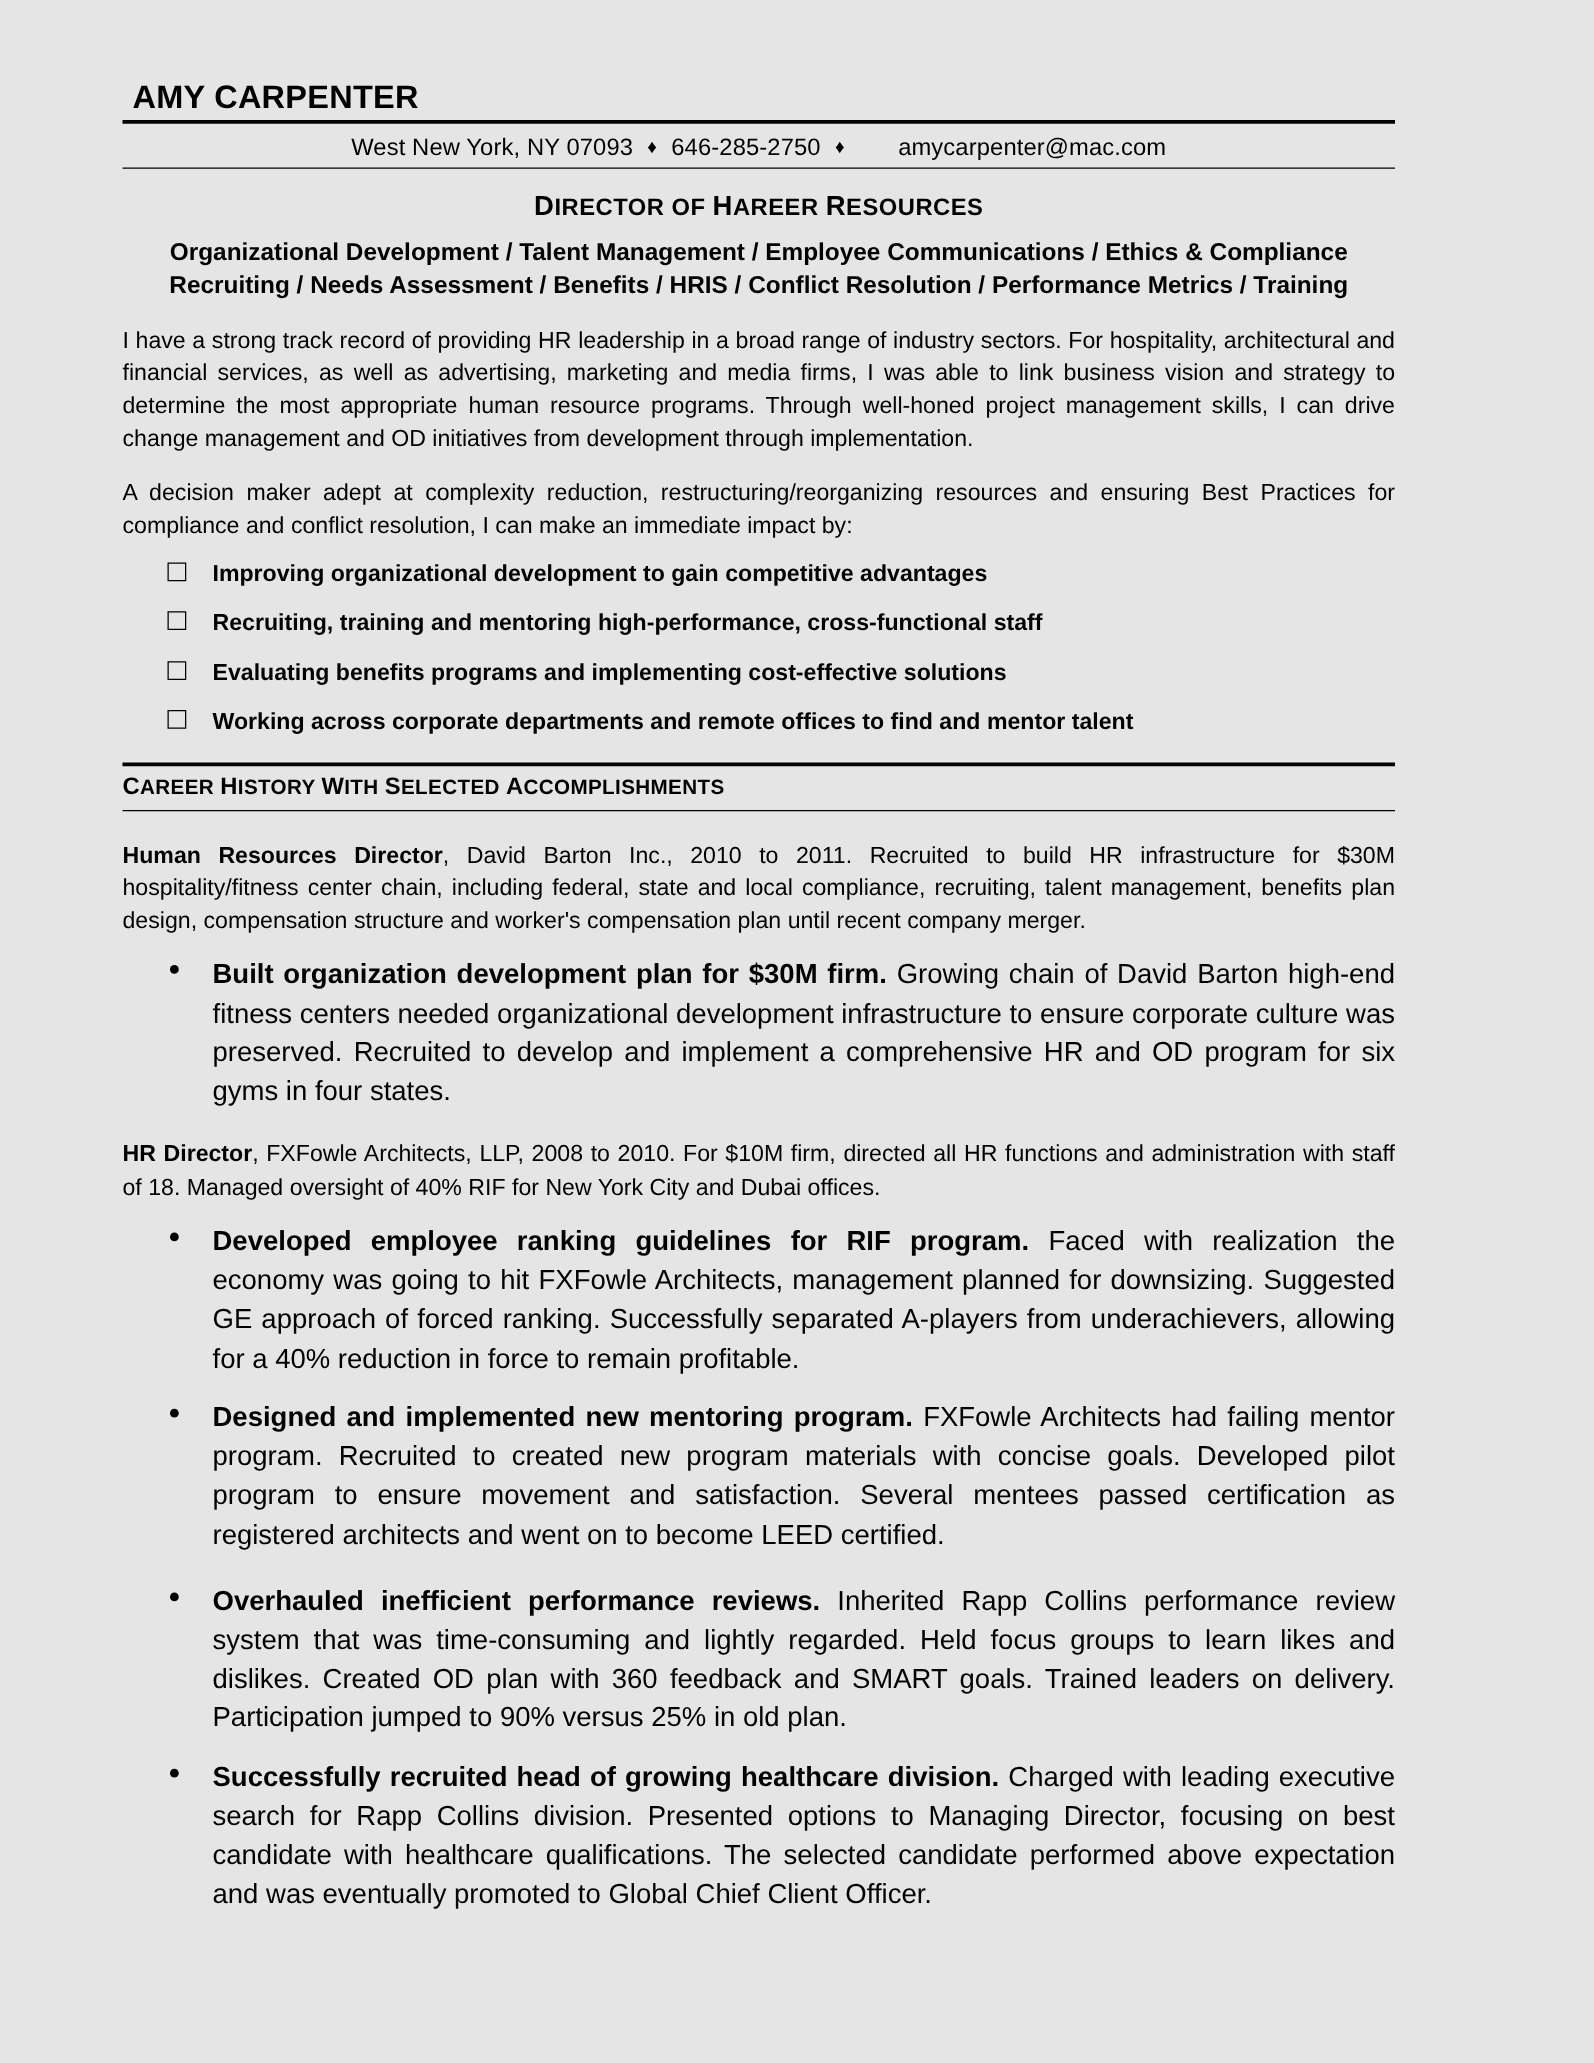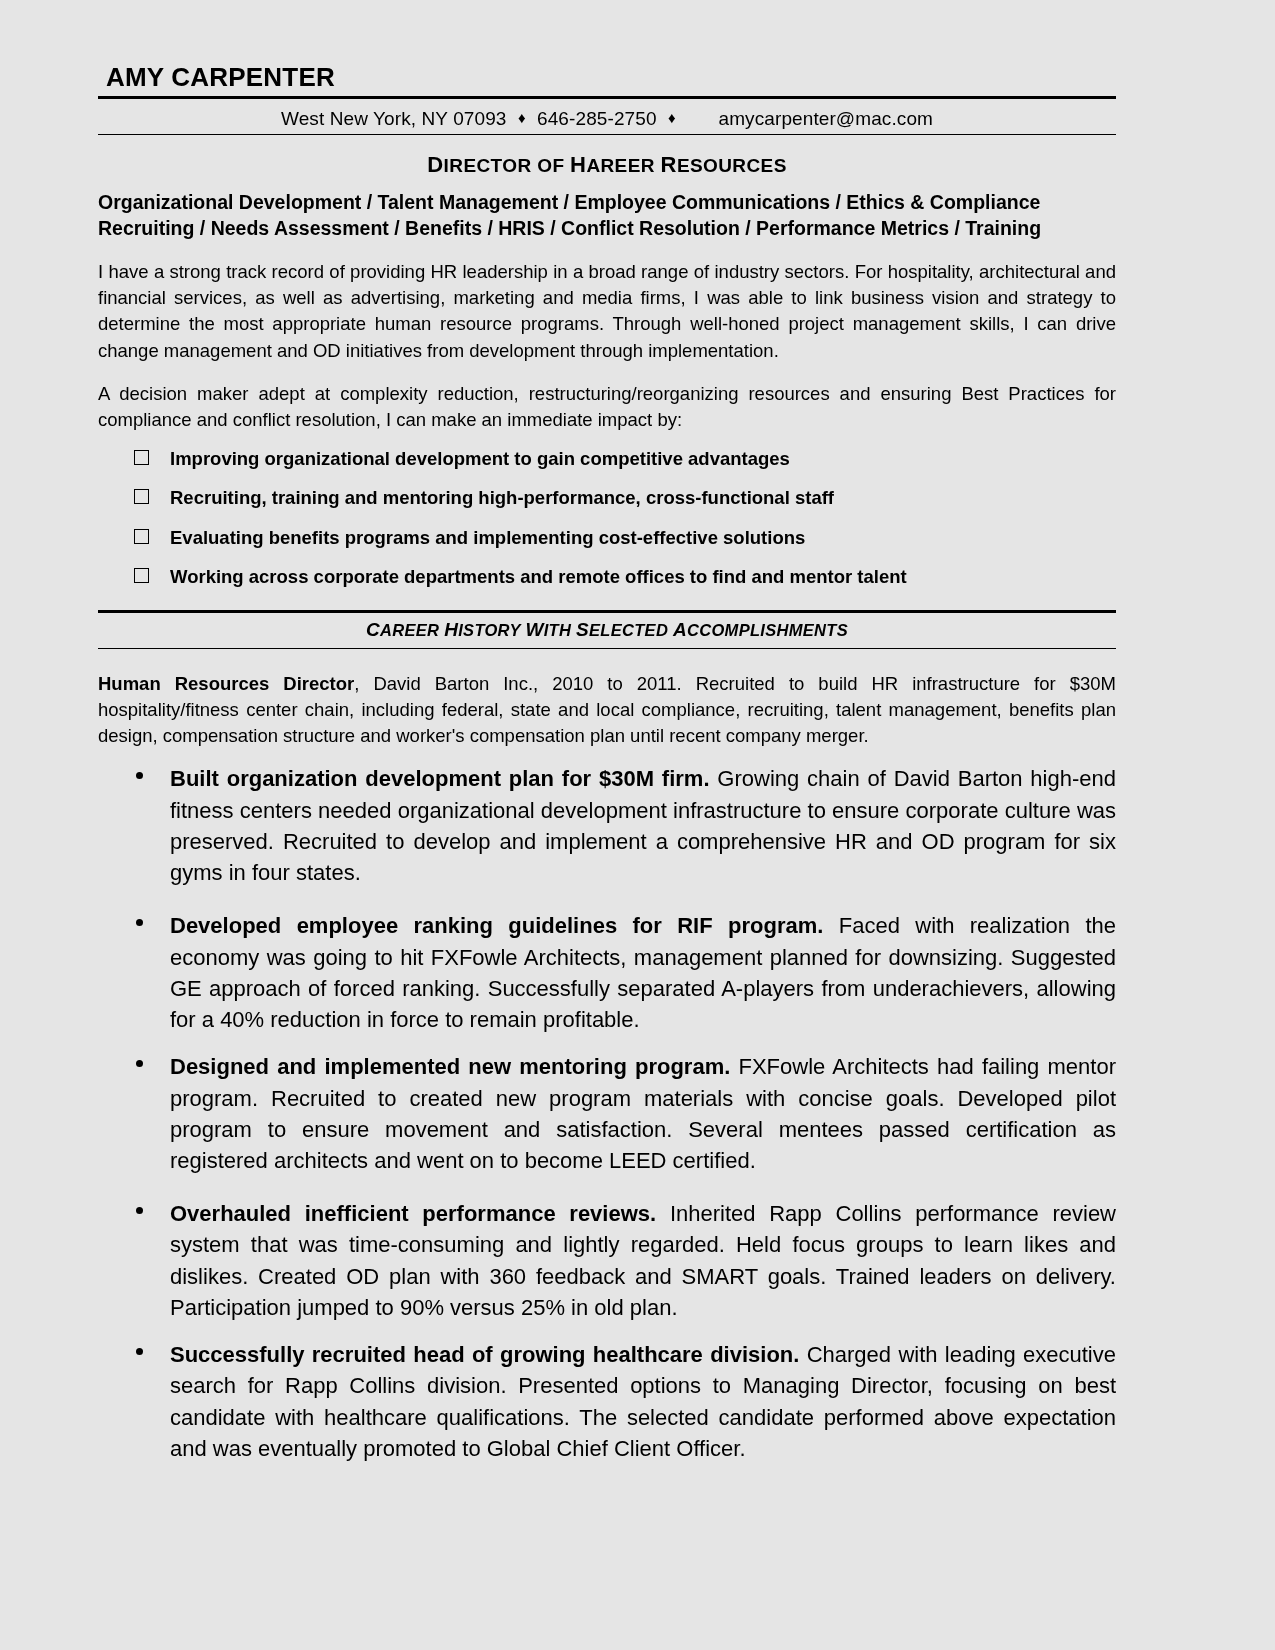--- a/index.html
+++ b/index.html
@@ -65,21 +65,21 @@
     text-align: center;
     font-weight: bold;
     font-size: 22px;
     margin-top: 17px;
     letter-spacing: 0.4px;
   }
   .smallcaps-first { font-size: 22px; }
   .title-rest { font-size: 19px; }
 
   .specialties {
-    text-align: left;
+    text-align: center;
     font-weight: bold;
     font-size: 19.5px;
     line-height: 1.33;
     margin-top: 12px;
   }
 
   
   p.body {
     font-size: 18.5px;
     line-height: 1.42;
@@ -109,26 +109,25 @@
     height: 13px;
     border: 1.6px solid #000;
     display: inline-block;
   }
 
   
   .section-wrap {
     margin-top: 21px;
   }
   .section-header {
-    text-align: center;
+    text-align: left;
     font-weight: bold;
     font-size: 19px;
     letter-spacing: 0.3px;
     padding: 6px 0 7px 0;
-    font-style: italic;
   }
   .section-header .sc { font-size: 19px; }
   .section-header .lc { font-size: 16.5px; }
 
   
   .job-block { margin-top: 22px; }
   .job-line {
     font-size: 18.5px;
     line-height: 1.42;
     text-align: justify;
@@ -225,20 +224,23 @@
       </div>
       <ul class="dots">
         <li>
           <span class="dot"></span>
           <b>Built organization development plan for $30M firm.</b><span> Growing chain of David Barton high-end fitness centers needed organizational development infrastructure to ensure corporate culture was preserved. Recruited to develop and implement a comprehensive HR and OD program for six gyms in four states.</span>
         </li>
       </ul>
     </div>
 
     <div class="job-block">
+      <div class="job-line">
+        <b>HR Director</b><span>, FXFowle Architects, LLP, 2008 to 2010. For $10M firm, directed all HR functions and administration with staff of 18. Managed oversight of 40% RIF for New York City and Dubai offices.</span>
+      </div>
       <ul class="dots">
         <li>
           <span class="dot"></span>
           <b>Developed employee ranking guidelines for RIF program.</b><span> Faced with realization the economy was going to hit FXFowle Architects, management planned for downsizing. Suggested GE approach of forced ranking.  Successfully separated A-players from underachievers, allowing for a 40% reduction in force to remain profitable.</span>
         </li>
         <li>
           <span class="dot"></span>
           <b>Designed and implemented new mentoring program.</b><span> FXFowle Architects had failing mentor program. Recruited to created new program materials with concise goals. Developed pilot program to ensure movement and satisfaction. Several mentees passed certification as registered architects and went on to become LEED certified.</span>
         </li>
       </ul>

